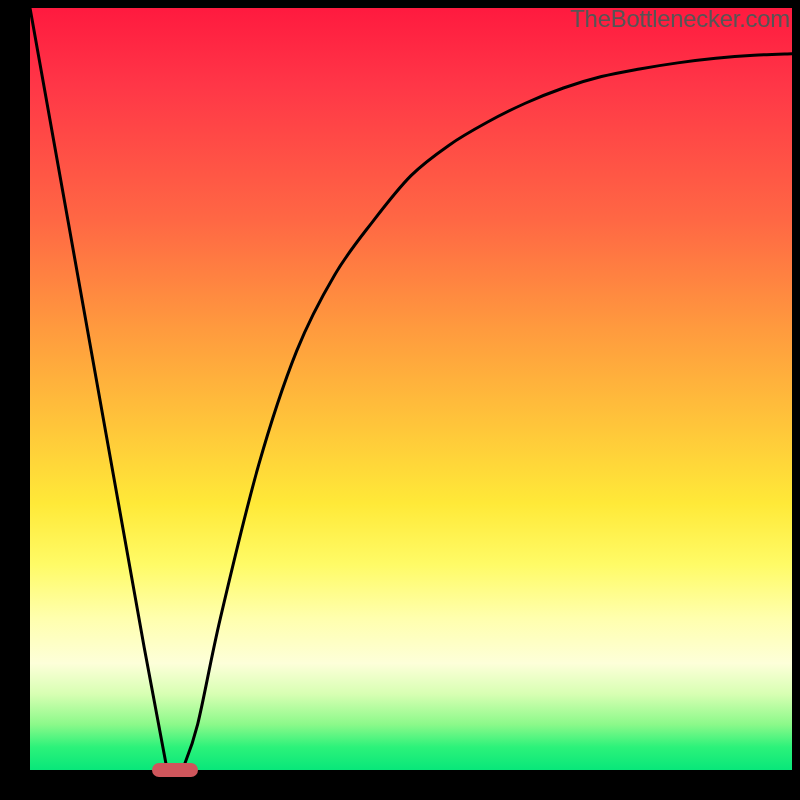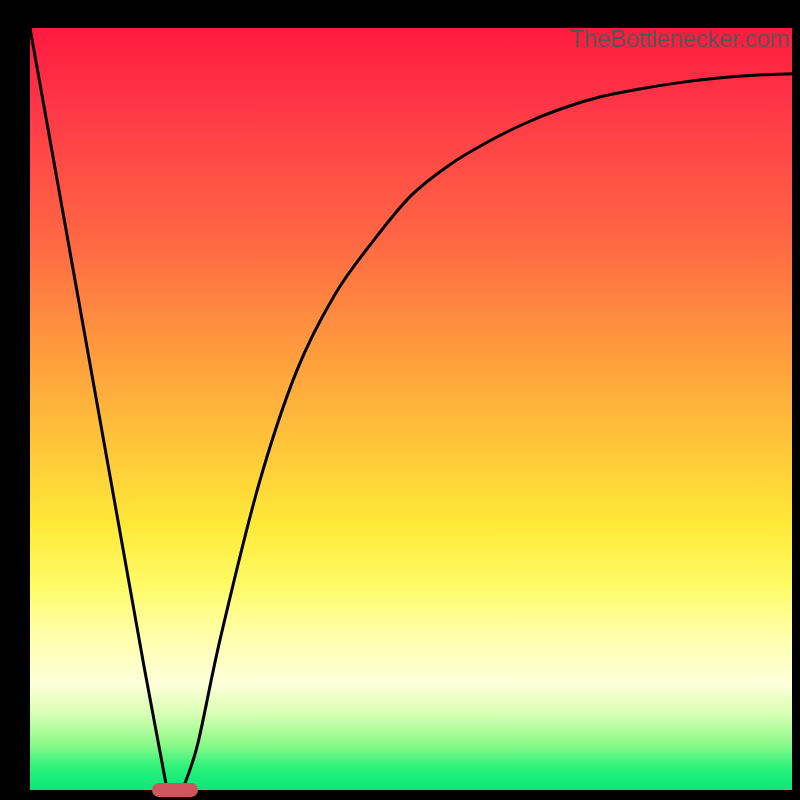--- a/index.html
+++ b/index.html
@@ -10,21 +10,20 @@
     overflow: hidden;
     background: #000;
     font-family: Arial, Helvetica, sans-serif;
   }
   .frame {
     position: absolute;
     left: 0; top: 0;
     width: 800px;
     height: 642px;
     background: #000;
-    margin-top: 20px;
   }
   .plot {
     position: absolute;
     left: 30px;
     top: 8px;
     width: 762px;
     height: 762px;
     
     background: linear-gradient(
       to bottom,

